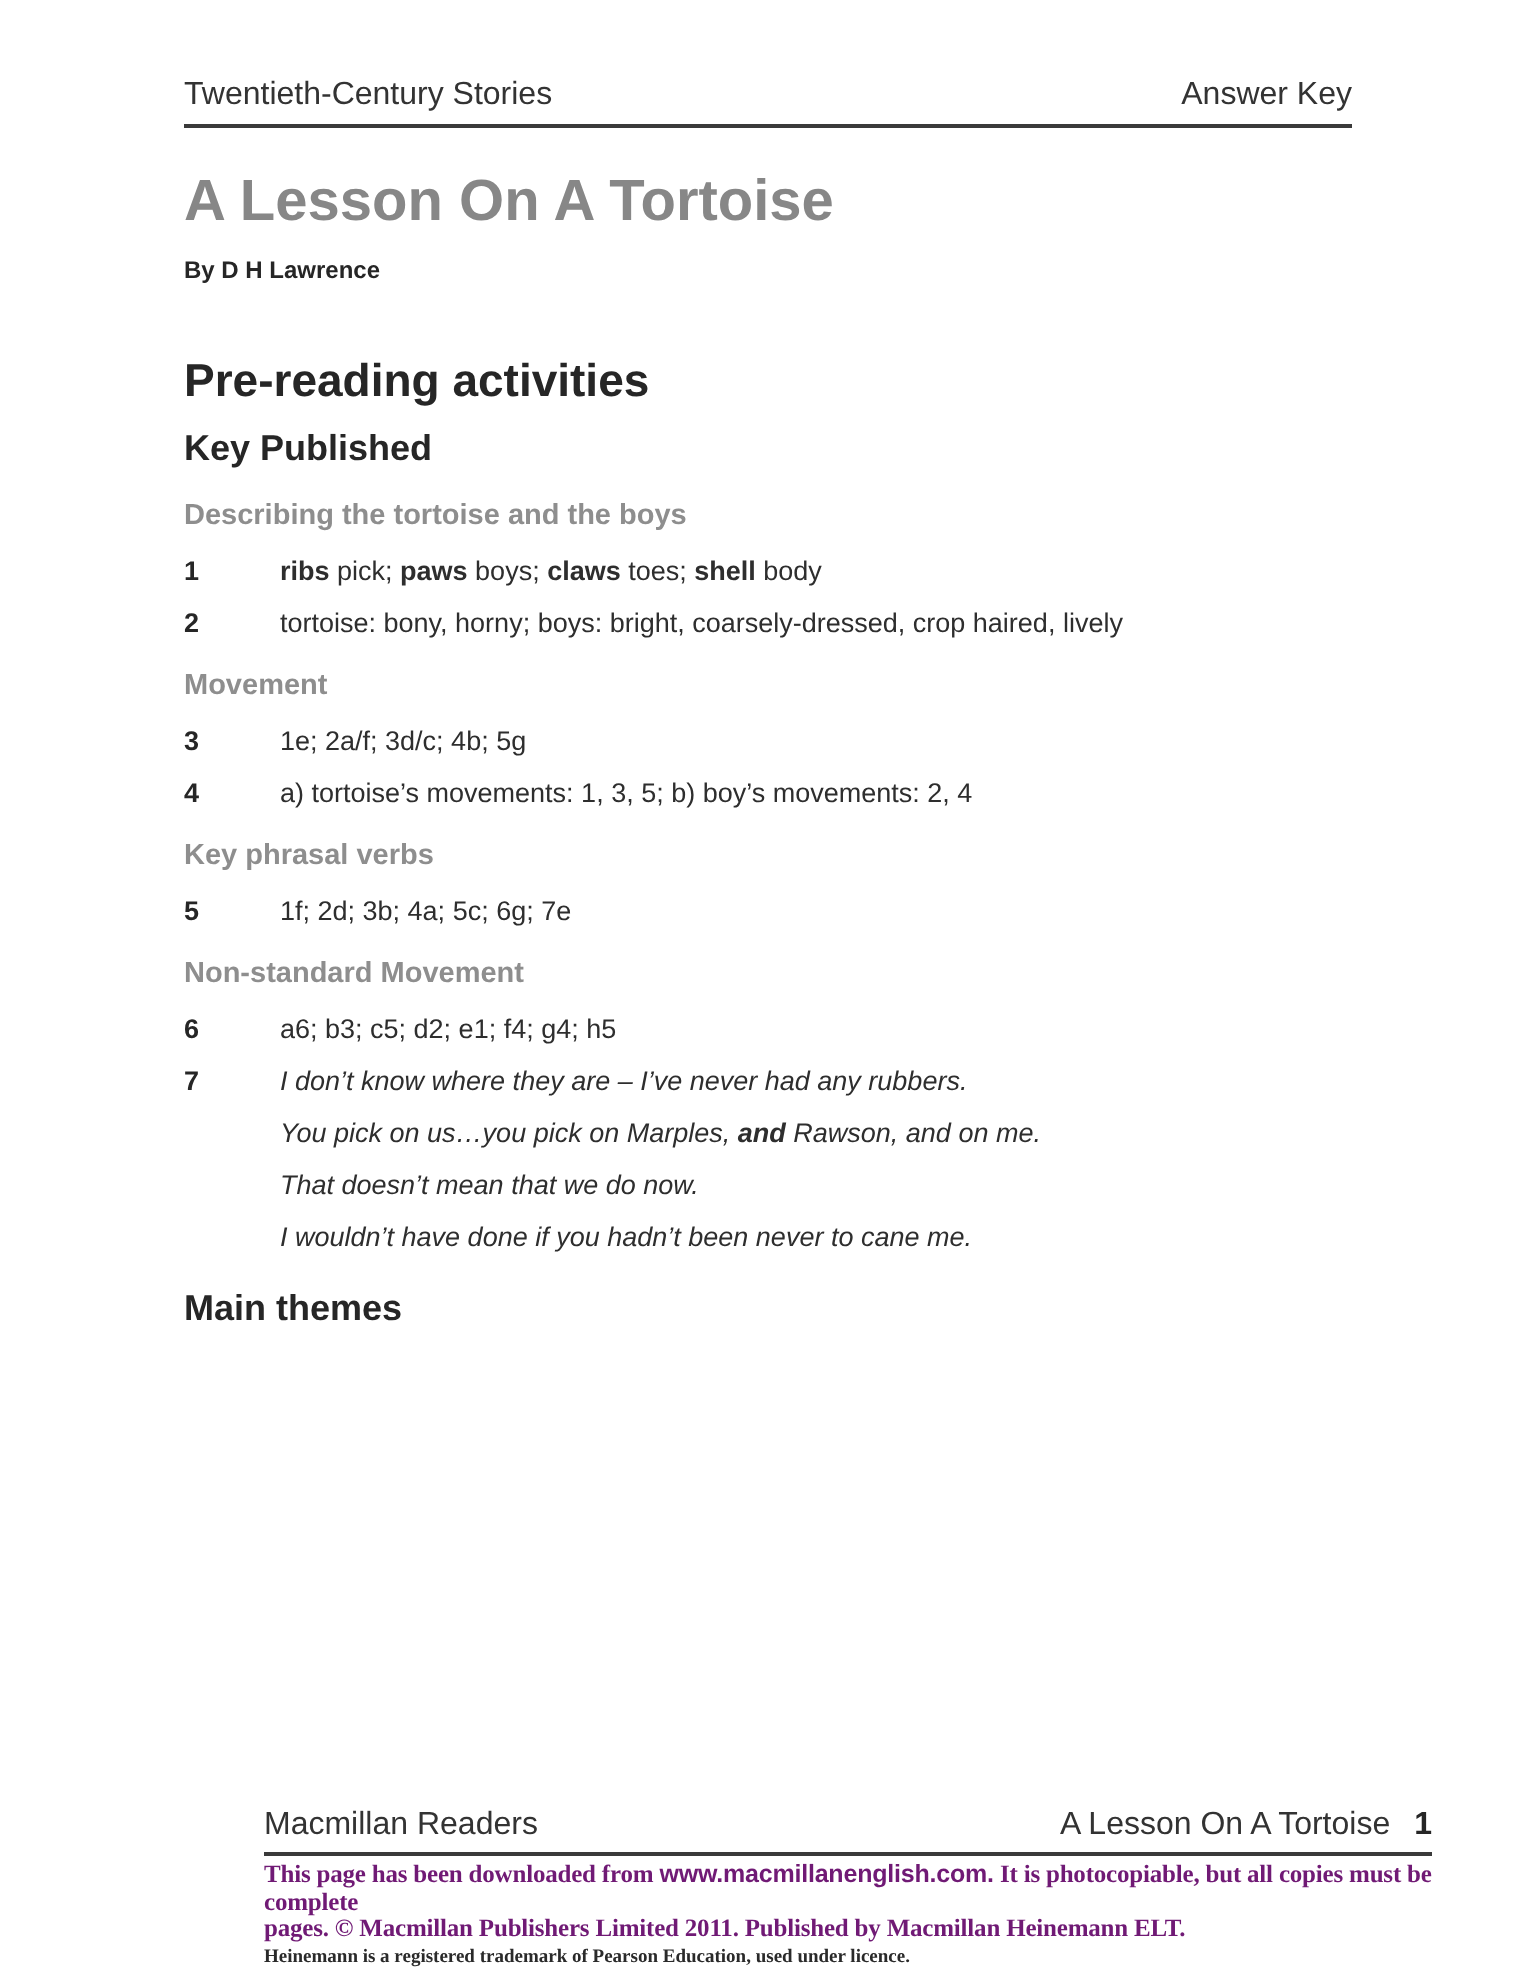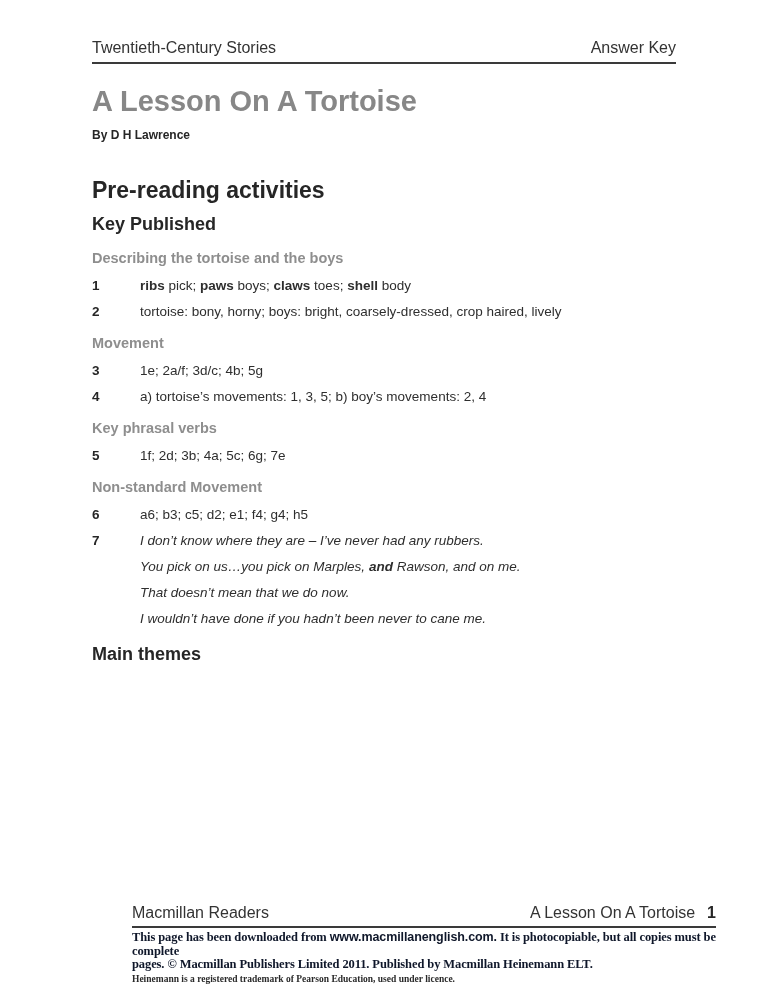--- a/index.html
+++ b/index.html
@@ -43,21 +43,21 @@
   .footer-row{
     display:flex;justify-content:space-between;align-items:flex-end;
     font-size:16px;line-height:19px;color:#333333;
     border-bottom:2px solid #3a3a3a;padding-bottom:4px;
   }
   .footer-right{display:flex;align-items:flex-end;gap:12px;}
   .footer-page-num{font-weight:bold;color:#262626;}
   .notice{
     margin-top:3px;
     font-family:"Liberation Serif", serif;
-    font-size:12.5px;line-height:13.5px;font-weight:600;color:#0f172a;
+    font-size:12.5px;line-height:13.5px;font-weight:600;color:#701a75;
     letter-spacing:-0.1px;
   }
   .fine-print{
     margin-top:2px;
     font-family:"Liberation Serif", serif;
     font-size:9.5px;line-height:11px;font-weight:600;color:#2a2a2a;
   }
 </style>
 </head>
 <body>

